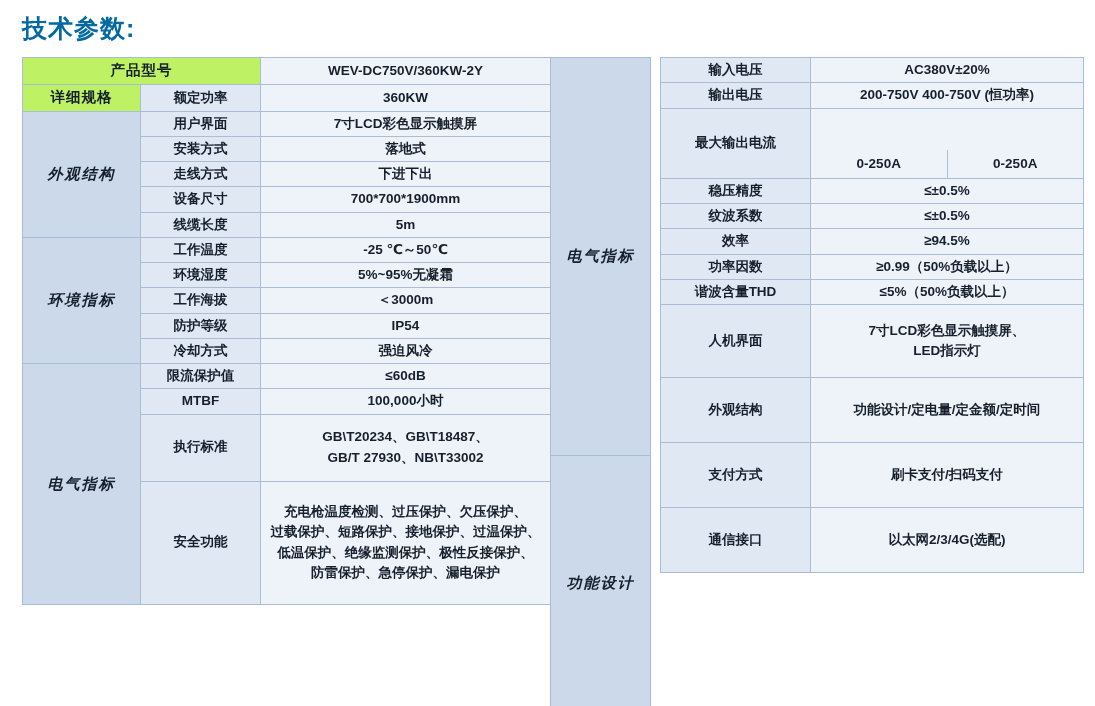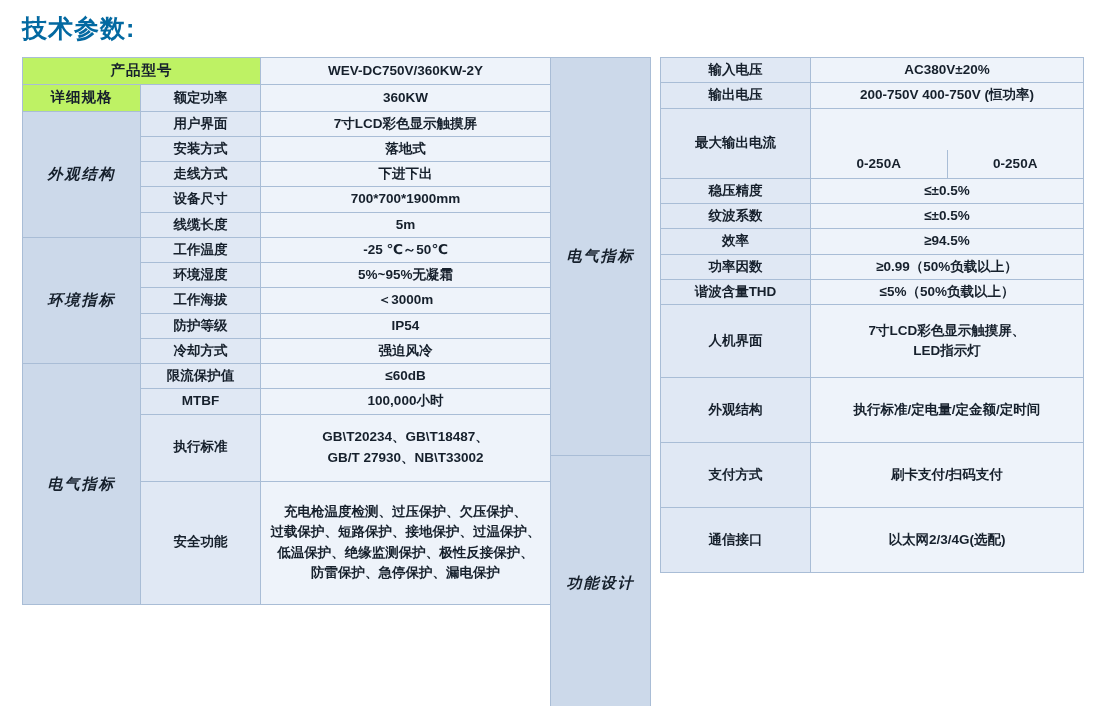--- a/index.html
+++ b/index.html
@@ -248,21 +248,21 @@
       <tr>
         <td class="sub">谐波含量THD</td>
         <td class="val">≤5%（50%负载以上）</td>
       </tr>
       <tr>
         <td class="sub" style="height:68px">人机界面</td>
         <td class="val multi">7寸LCD彩色显示触摸屏、<br>LED指示灯</td>
       </tr>
       <tr>
         <td class="sub" style="height:60px">外观结构</td>
-        <td class="val">执行标准/定电量/定金额/定时间</td>
+        <td class="val">功能设计/定电量/定金额/定时间</td>
       </tr>
       <tr>
         <td class="sub" style="height:60px">支付方式</td>
         <td class="val">刷卡支付/扫码支付</td>
       </tr>
       <tr>
         <td class="sub" style="height:60px">通信接口</td>
         <td class="val">以太网2/3/4G(选配)</td>
       </tr>
     </tbody>

